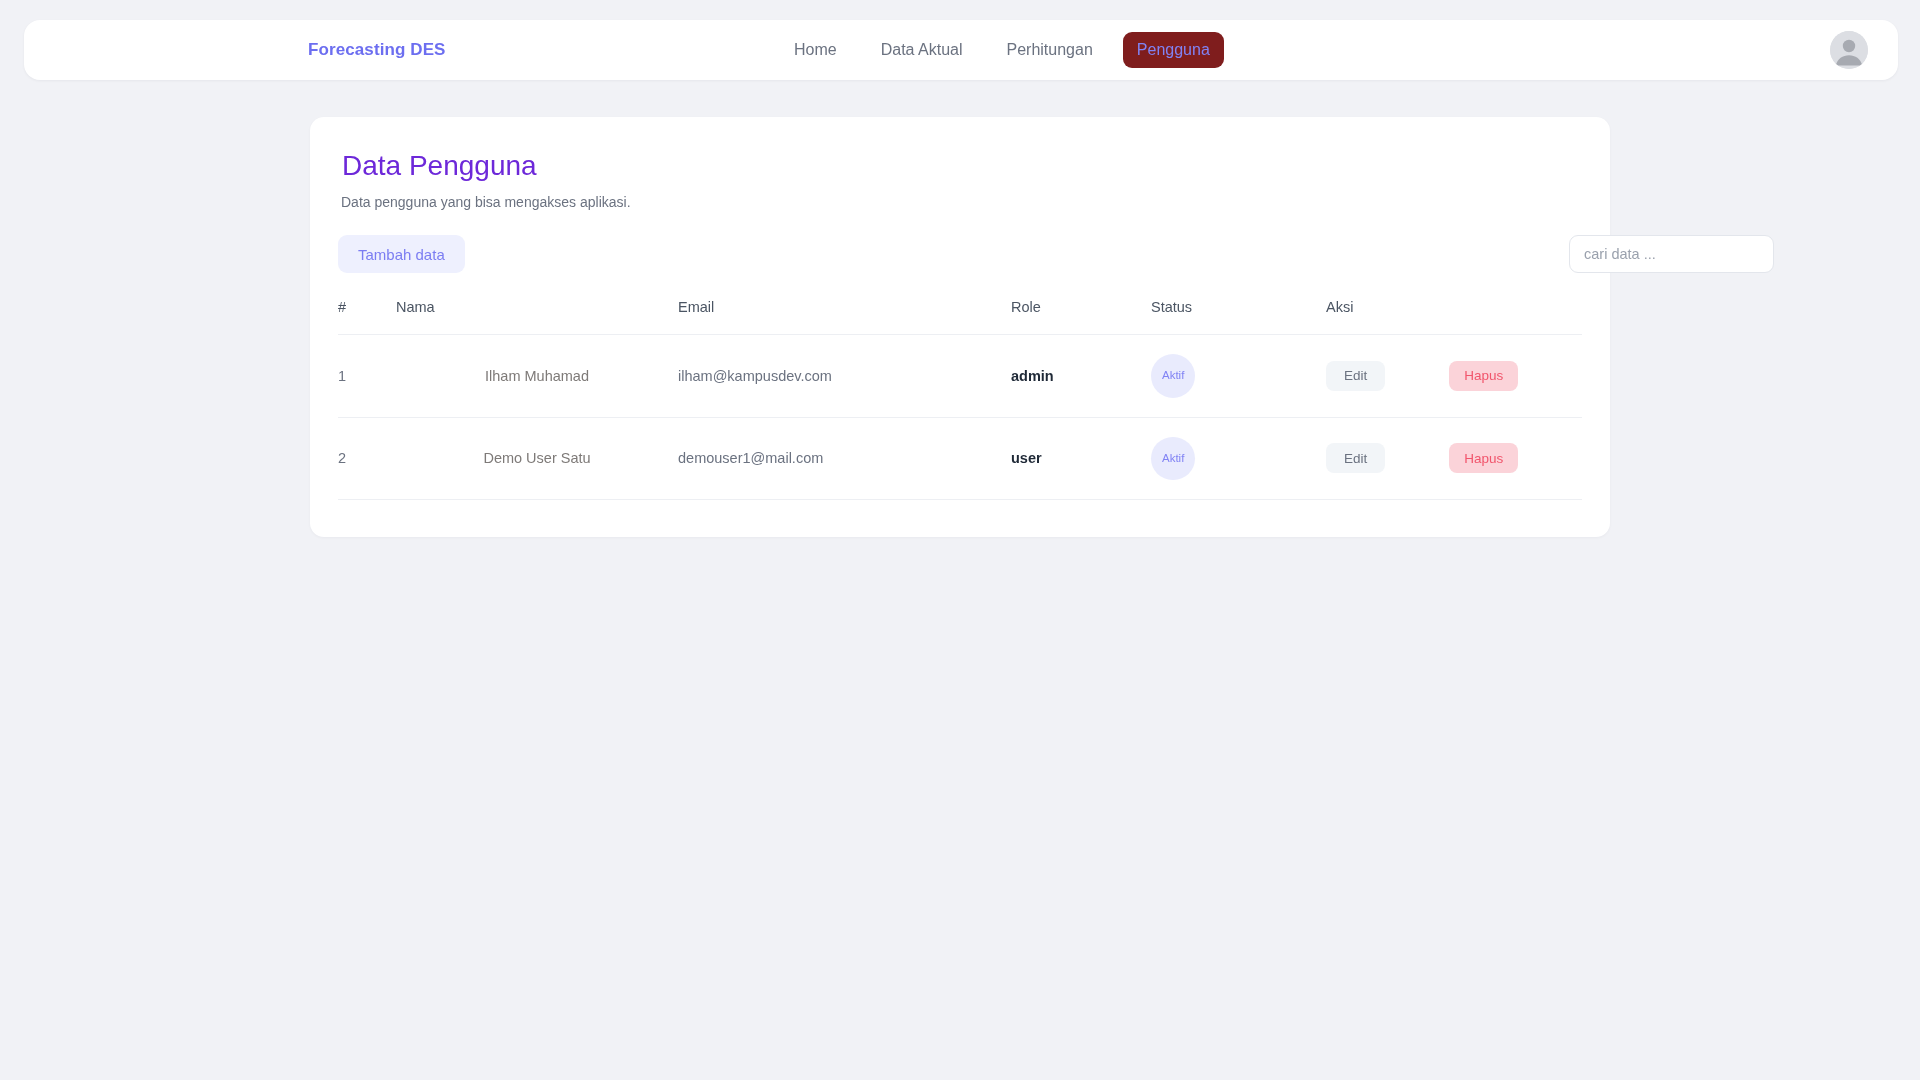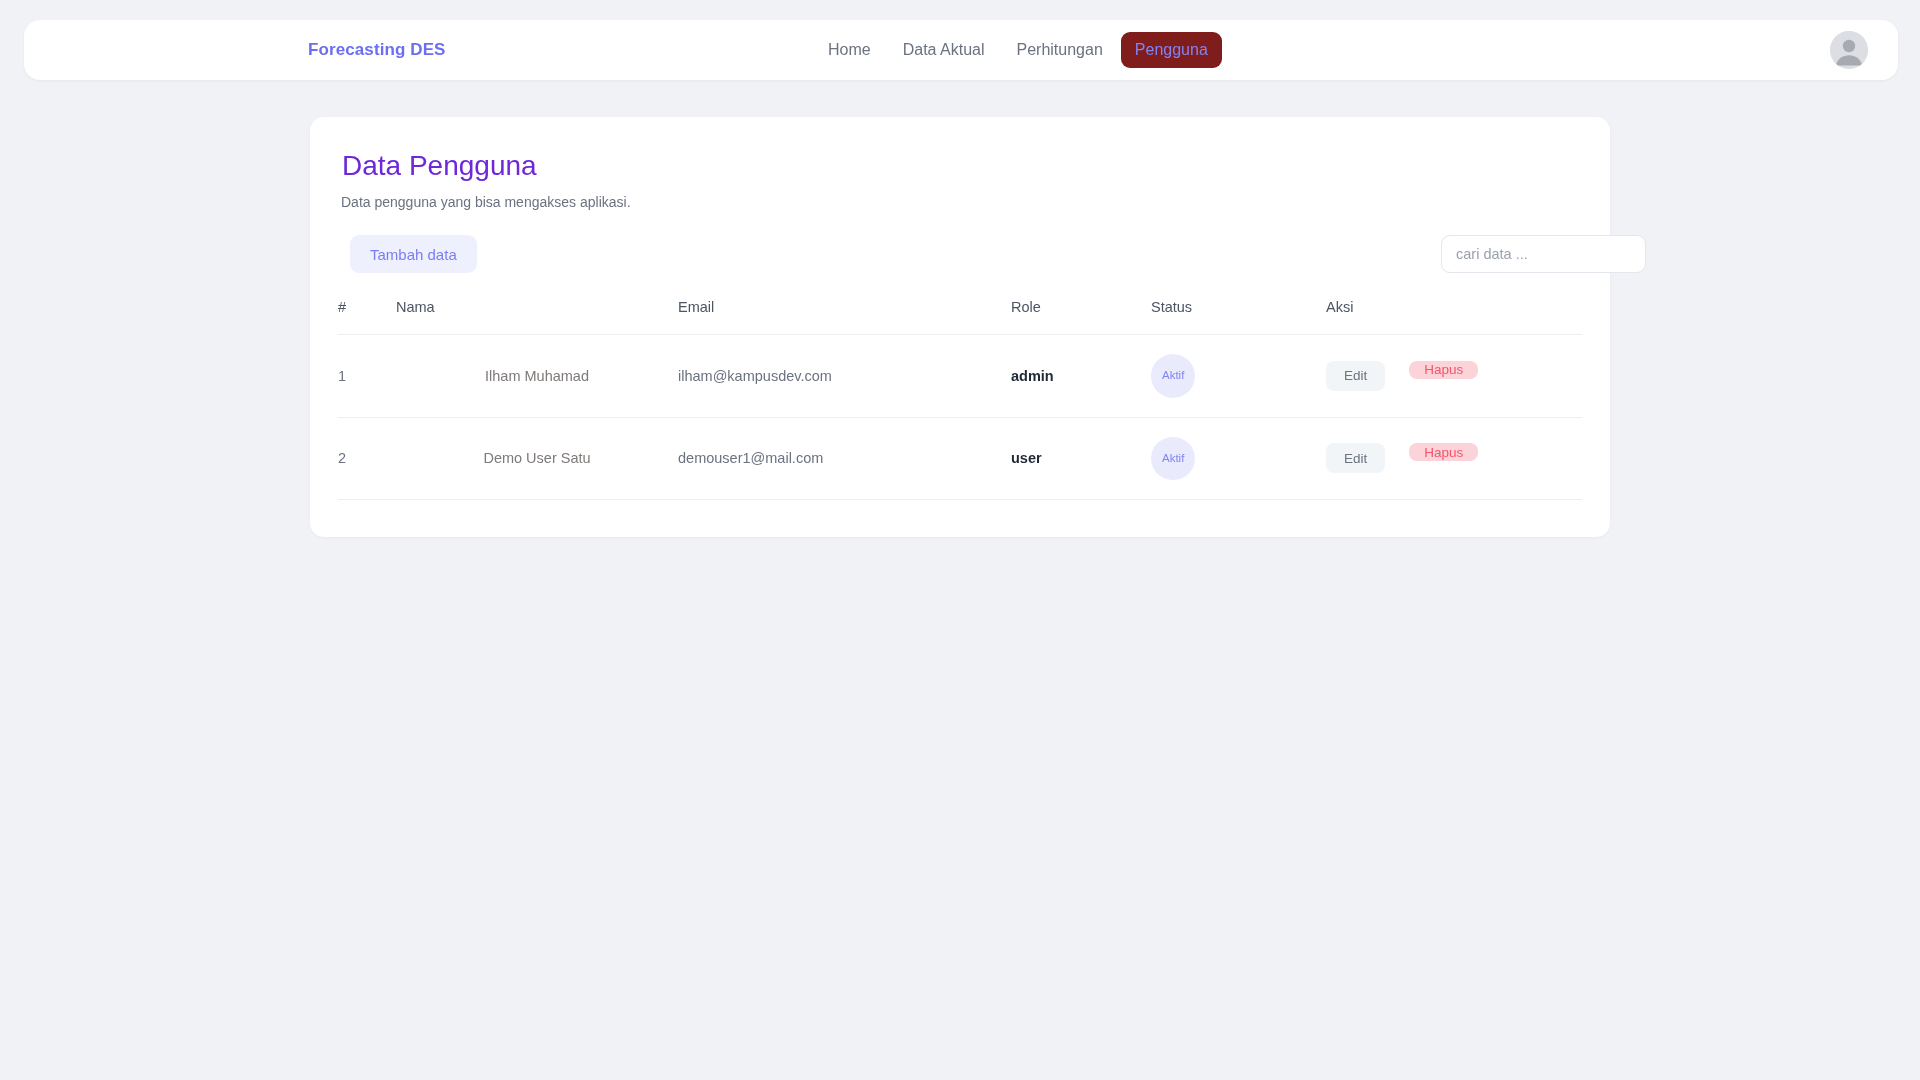--- a/index.html
+++ b/index.html
@@ -30,24 +30,24 @@
     position: absolute;
     left: 284px;
     font-size: 17px;
     font-weight: bold;
     color: #6c6ef0;
     letter-spacing: 0.1px;
     white-space: nowrap;
   }
   .nav-links {
     position: absolute;
-    left: 790px;
+    left: 756px;
     display: flex;
     align-items: flex-start;
-    gap: 4px;
+    gap: 16px;
   }
   .nav-link {
     font-size: 16px;
     color: #6b7280;
     padding: 9px 14px;
     border-radius: 9px;
     white-space: nowrap;
     cursor: pointer;
     text-decoration: none;
   }
@@ -94,23 +94,23 @@
     left: 28px;
     top: 74px;
     font-size: 14px;
     color: #6b7280;
     margin: 3px;
   }
 
   
   .toolbar {
     position: absolute;
-    left: 40px;
+    left: 28px;
     top: 118px;
-    width: 1296px;
+    width: 1436px;
     height: 42px;
   }
   .btn-add {
     position: absolute;
     left: 0;
     top: 0;
     height: 38px;
     padding: 0 20px;
     background: #eef0fe;
     color: #7b7df2;
@@ -187,29 +187,30 @@
     padding: 0 18px;
     background: #f2f5f8;
     color: #6b7280;
     font-size: 13.5px;
     border: none;
     border-radius: 8px;
     cursor: pointer;
     font-family: inherit;
   }
   .btn-hapus {
-    height: 18px;
+    height: 30px;
     padding: 0 15px;
     background: #fbd3d9;
     color: #f1556c;
     font-size: 13.5px;
     border: none;
     border-radius: 8px;
     cursor: pointer;
     font-family: inherit;
+    margin-left: 40px;
   }
 </style>
 </head>
 <body>
 
 <div class="navbar">
   <div class="brand">Forecasting DES</div>
 
   <nav class="nav-links">
     <a class="nav-link">Home</a>

